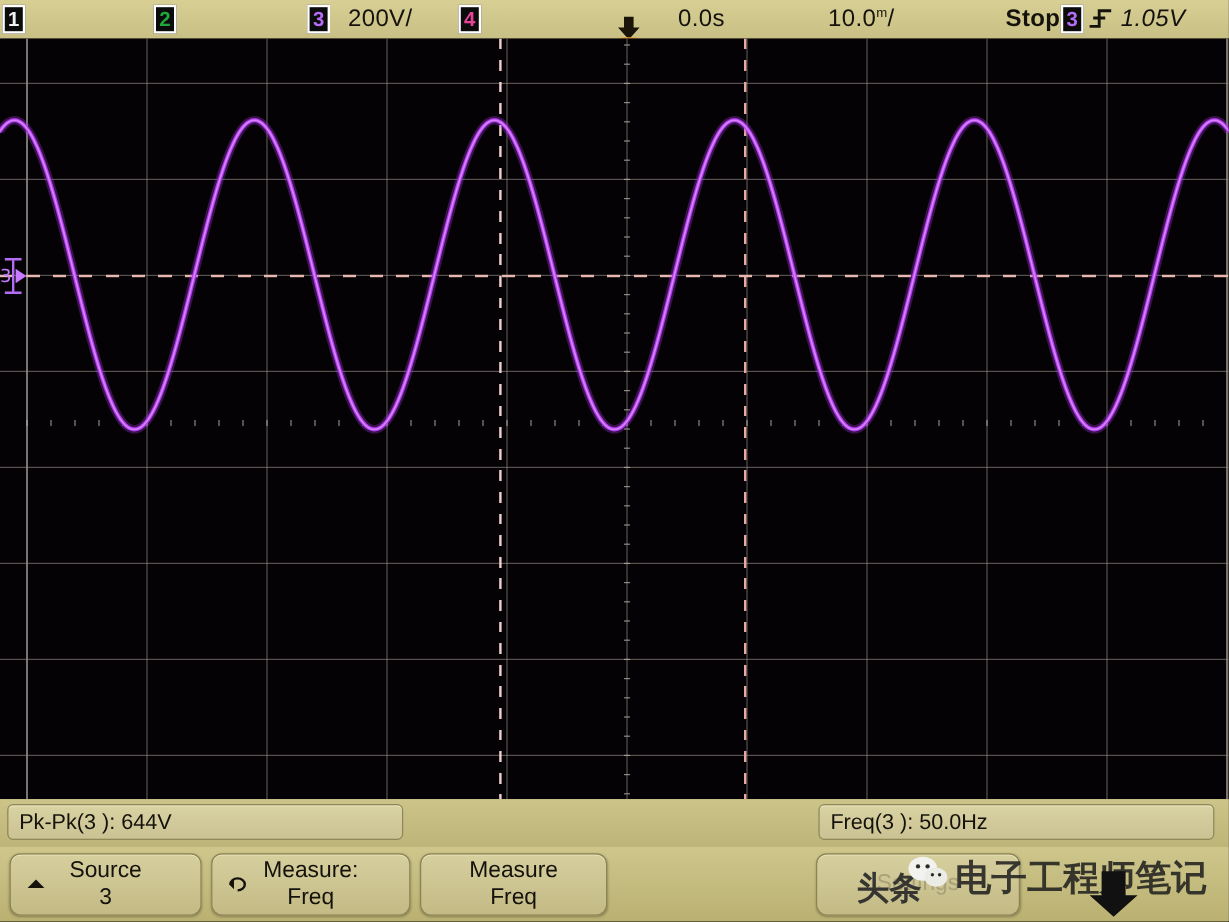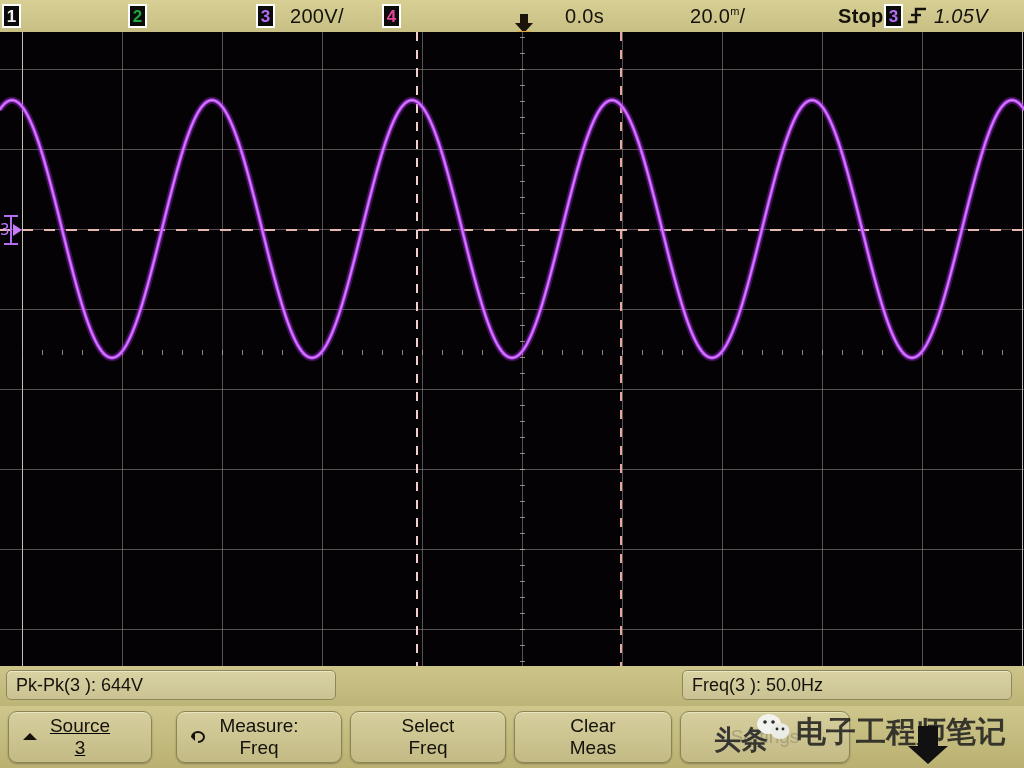--- a/index.html
+++ b/index.html
@@ -70,21 +70,21 @@
   #softbar{position:absolute;left:0;top:706px;width:1024px;height:62px;
            background:linear-gradient(#cfc68c,#b9b071);}
   .softkey{position:absolute;top:5px;height:52px;
            background:linear-gradient(#d6cf9e,#c3ba85);
            border:1px solid #8b8454;border-radius:9px;
            box-shadow:inset 0 1px 0 #ebe6c2, 0 1px 2px rgba(0,0,0,.28);
            display:flex;flex-direction:column;align-items:center;
            justify-content:center;box-sizing:border-box;}
   .softkey .l1,.softkey .l2{font-size:19px;color:#14120b;line-height:22px;}
   .softkey.disabled .l1,.softkey.disabled .l2{color:#a8a17a;}
-  #sk0{left:8px;width:144px;text-decoration:underline;}
+  #sk0{left:8px;width:160px;}
   #sk1{left:176px;width:166px;}
   #sk2{left:350px;width:156px;}
   #sk3{left:514px;width:158px;}
   #sk4{left:680px;width:170px;}
   .sk-ico{position:absolute;left:10px;top:50%;transform:translateY(-50%);
           width:22px;height:22px;}
 
   
   #watermark{position:absolute;left:700px;top:706px;width:324px;height:46px;
              pointer-events:none;}
@@ -108,21 +108,21 @@
 
     <div class="tlabel" id="vscale">200V/</div>
 
     <svg id="trigpos" viewBox="0 0 28 30">
       <path d="M7 2 H20 V11 H25 L16 21 L7 11 H12 V2 Z" fill="#1a1508"></path>
       <path d="M9 19 L23 19 L16 29 Z" fill="#e8a33a"></path>
     </svg>
 
     <div class="tlabel" id="tdelay">0.0s</div>
 
-    <div class="tlabel" id="tscale"><span>20.0</span><span class="sup">m</span><span>/</span></div>
+    <div class="tlabel" id="tscale"><span>10.0</span><span class="sup">m</span><span>/</span></div>
 
     <div class="tlabel" id="runstate">Stop</div>
 
     <svg id="trigedge" viewBox="0 0 22 24">
       <path d="M2 18 H10 V5 H20" stroke="#14120b" stroke-width="2.4" fill="none"></path>
       <path d="M5 11 H15" stroke="#14120b" stroke-width="2.4" fill="none"></path>
     </svg>
 
     <div class="chbox c3 trigch">3</div>
 
@@ -283,28 +283,24 @@
     <div class="softkey" id="sk1">
       <svg class="sk-ico" viewBox="0 0 22 22">
         <path d="M5 11 A6 5 0 1 1 11 16" stroke="#14120b" stroke-width="2" fill="none"></path>
         <path d="M8 7 L4 11 L8 15 Z" fill="#14120b"></path>
       </svg>
       <div class="l1">Measure:</div>
       <div class="l2">Freq</div>
     </div>
 
     <div class="softkey" id="sk2">
-      <div class="l1">Select</div>
+      <div class="l1">Measure</div>
       <div class="l2">Freq</div>
     </div>
 
-    <div class="softkey" id="sk3">
-      <div class="l1">Clear</div>
-      <div class="l2">Meas</div>
-    </div>
 
     <div class="softkey disabled" id="sk4">
       <div class="l1">Settings</div>
       <div class="l2"></div>
     </div>
   </div>
 
   <div id="watermark">
     <div class="wm-text" id="wm-a">头条</div>
     <svg id="wm-logo" viewBox="0 0 34 30">

